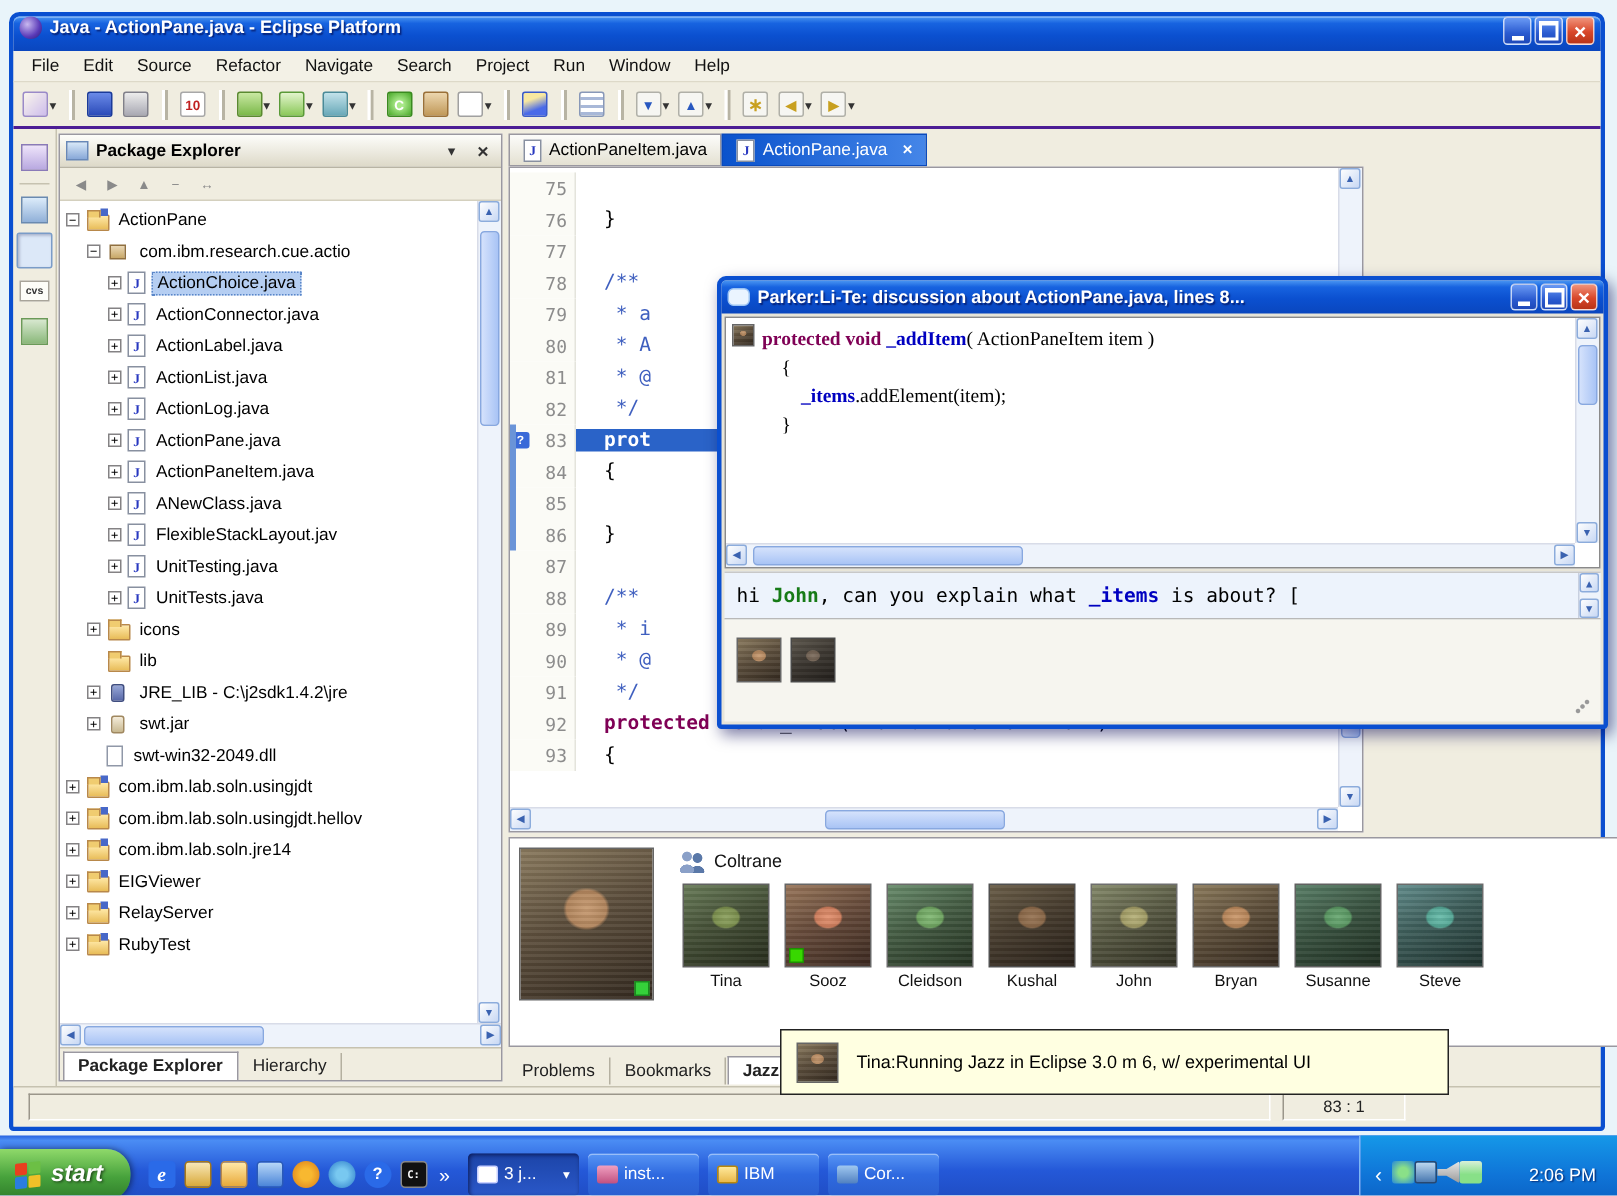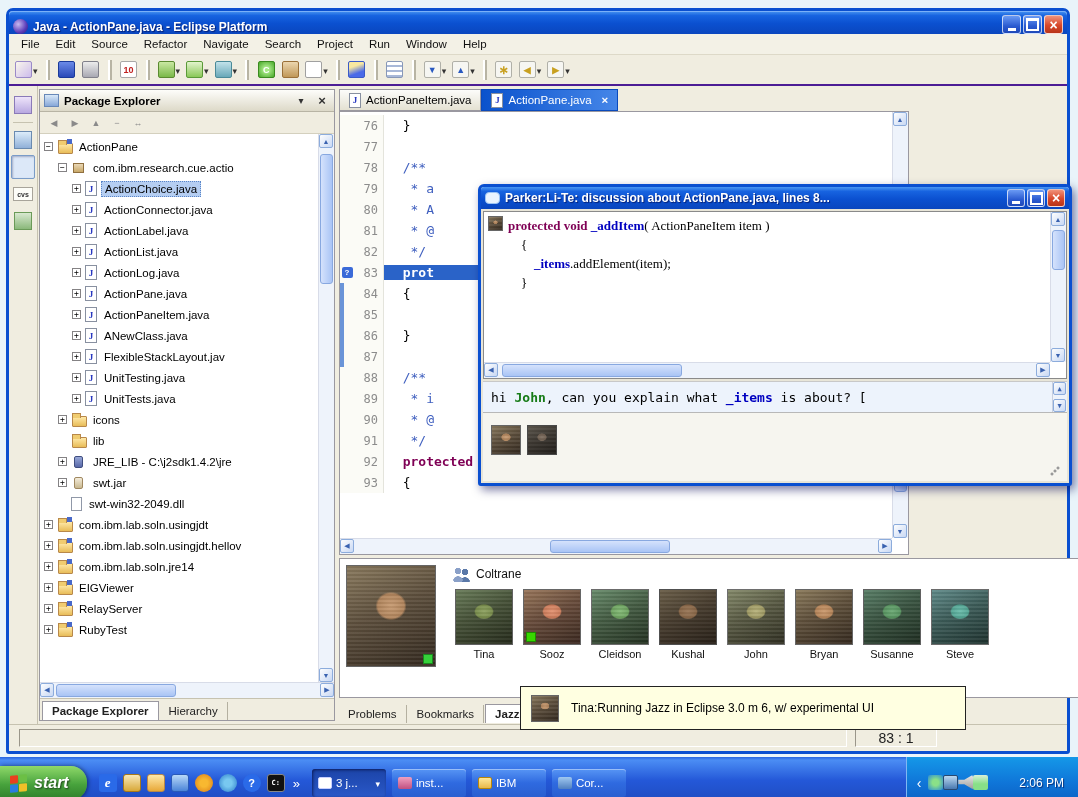--- a/index.html
+++ b/index.html
@@ -1,21 +1,21 @@
 <!DOCTYPE html>
 <html><head>
 <meta charset="utf-8">
 <style>
 *{margin:0;padding:0;box-sizing:border-box}
 body{width:1078px;height:797px;background:#e9f4fa;font-family:"Liberation Sans",sans-serif;overflow:hidden}
 .desktop{position:relative;width:1078px;height:797px;background:#e9f4fa;overflow:hidden;font-size:11px}
 
 
 .app{position:absolute;left:6px;top:8px;width:1064px;height:746px;border:3px solid #0a4fd0;border-radius:7px 7px 3px 3px;background:#f0ede0}
-.titlebar{height:23px;display:flex;align-items:flex-end;gap:5px;padding:0 4px;border-radius:4px 4px 0 0;
+.titlebar{height:23px;display:flex;align-items:flex-start;gap:5px;padding:0 4px;border-radius:4px 4px 0 0;
  background:linear-gradient(180deg,#4a96f2 0%,#1763e0 20%,#0b50d0 55%,#0a46be 100%);box-shadow:inset 0 1px 0 #7ab0f8}
 .app-icon{width:15px;height:15px;border-radius:50%;background:radial-gradient(circle at 35% 35%,#c8b8f0,#5a3ab8 60%,#2a1a70);flex:none}
 .title-text{flex:1;color:#fff;font-weight:bold;font-size:12px;text-shadow:1px 1px 1px rgba(0,0,60,.6);white-space:nowrap;overflow:hidden}
 .winbtns{display:flex;gap:2px;align-items:center}
 .wb{width:19px;height:19px;border:1px solid rgba(255,255,255,.7);border-radius:3px;display:flex;align-items:center;justify-content:center;color:#fff}
 .wb-min,.wb-res{background:linear-gradient(180deg,#6a9af4,#2a5ad0 60%,#1e48b8)}
 .wb-close{background:linear-gradient(180deg,#f0927a,#d8472a 55%,#b83418)}
 .wb-min::before{content:"";display:block;width:8px;height:3px;background:#fff;margin-top:9px}
 .wb-res::before{content:"";display:block;width:9px;height:8px;border:2px solid #fff;border-top-width:3px}
 .wb-close::before{content:"×";font-size:14px;font-weight:bold;line-height:1}
@@ -148,21 +148,21 @@
 .pp2{filter:hue-rotate(75deg) brightness(1.05)}
 .pp3{filter:brightness(.78)}
 .pp4{filter:hue-rotate(30deg) brightness(1.08) saturate(.8)}
 .pp5{filter:saturate(1.1)}
 .pp6{filter:hue-rotate(90deg) brightness(.95)}
 .pp7{filter:hue-rotate(130deg) brightness(1.05)}
 .bp-tabs{position:absolute;left:330px;top:616px;height:21px;display:flex;align-items:flex-end;gap:1px}
 
 
 .status{position:absolute;left:0;right:0;bottom:0;height:27px;background:#f0ede0;border-top:1px solid #c6c2b0;display:flex;align-items:center;padding:0 10px;gap:8px}
-.scell{height:18px;border:1px solid;border-color:#9a968a #fff #fff #9a968a;display:flex;align-items:center;justify-content:center;font-size:14px;color:#222}
+.scell{height:18px;border:1px solid;border-color:#9a968a #fff #fff #9a968a;display:flex;align-items:center;justify-content:center;font-size:11px;color:#222}
 .sc-long{flex:1}
 .sc-pos{width:82px}
 .sc-end{width:112px}
 
 
 .chat{position:absolute;left:478px;top:184px;width:594px;height:302px;z-index:40;border:3px solid #0a4fd0;border-radius:6px 6px 3px 3px;background:#e8e5d8;box-shadow:3px 4px 10px rgba(0,0,80,.5)}
 .chat-title{height:22px;display:flex;align-items:center;gap:5px;padding:0 4px;border-radius:3px 3px 0 0;
  background:linear-gradient(180deg,#4a96f2 0%,#1763e0 20%,#0b50d0 55%,#0a46be 100%)}
 .bubble-icon{width:15px;height:12px;background:#eaf4ff;border:1px solid #9cc4f4;border-radius:4px;position:relative;flex:none}
 .bubble-icon::after{content:"";position:absolute;left:2px;bottom:-4px;border:4px solid transparent;border-top-color:#eaf4ff;border-left-width:2px;border-right-width:2px}
@@ -528,20 +528,25 @@
             </div>
             <div class="edtab active">
               <span class="ti ti-jfile"></span>
               <span class="edlabel">ActionPane.java</span>
               <span class="edx"></span>
             </div>
           </div>
         <div class="ed-frame">
           <div class="ed-code" id="ed-code">
             <div class="range-ind"></div>
+          <div class="cline">
+                <span class="gmark"></span>
+                <span class="lnum">75</span>
+                <span class="ltext"></span>
+              </div>
               <div class="cline">
                 <span class="gmark"></span>
                 <span class="lnum">76</span>
                 <span class="ltext"><span class="c-p">  }</span></span>
               </div>
               <div class="cline">
                 <span class="gmark"></span>
                 <span class="lnum">77</span>
                 <span class="ltext"></span>
               </div>

